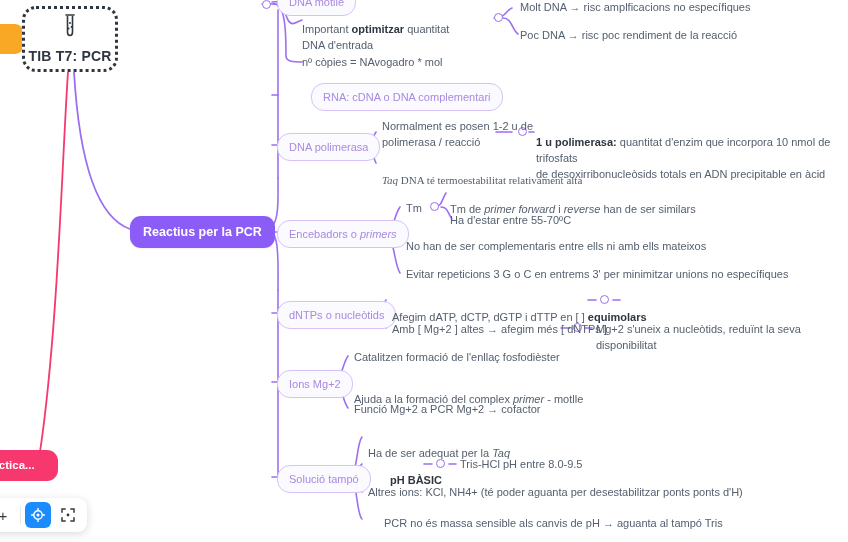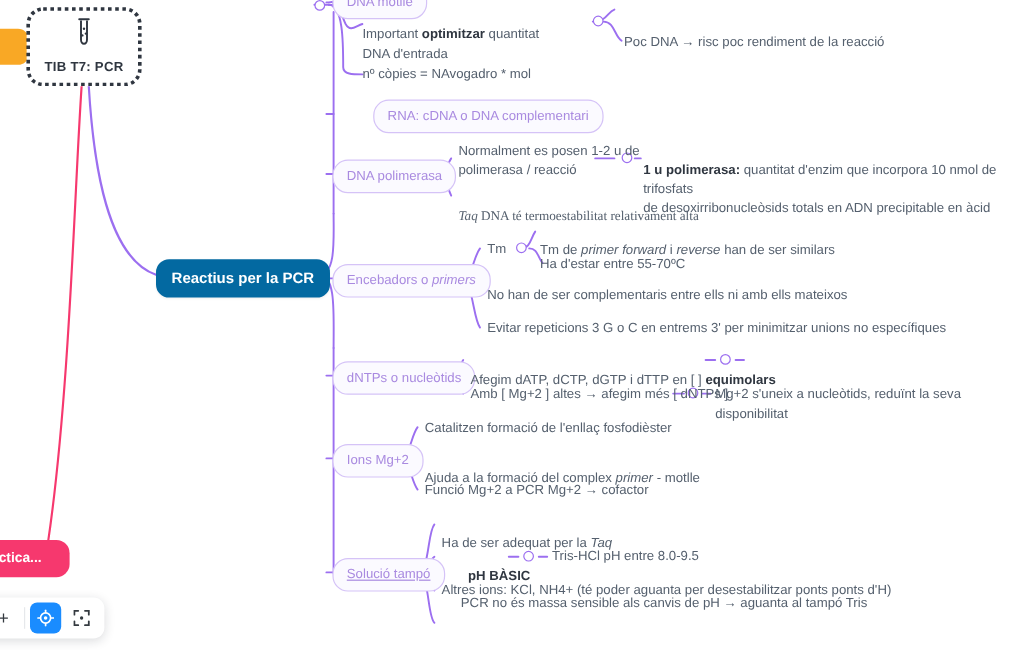--- a/index.html
+++ b/index.html
@@ -34,21 +34,21 @@
     border: 3px dotted #2f3640;
     border-radius: 14px;
     background: #ffffff;
     display: flex;
     flex-direction: column;
     align-items: center;
     justify-content: center;
     gap: 2px;
   }
   .root-label {
-    font-size: 11px;
+    font-size: 14px;
     font-weight: bold;
     color: #2f3640;
     letter-spacing: .2px;
   }
   .tube-icon { display:block; }
 
   
   .orange-node {
     background: #F9A825;
     color: #ffffff;
@@ -71,21 +71,21 @@
     font-weight: bold;
     padding: 8px 10px;
     height: 31px;
     display: flex;
     align-items: center;
     overflow: hidden;
   }
 
   
   .main-node {
-    background: #0369a1;
+    background: #8b5cf6;
     color: #ffffff;
     border-radius: 11px;
     font-size: 12.5px;
     font-weight: bold;
     padding: 8px 13px;
     display: flex;
     align-items: center;
     box-shadow: 0 1px 2px rgba(0,0,0,.06);
   }
 
@@ -274,28 +274,29 @@
   </div>
 
   <div class="node pill-node" style="left:277px; top:301px;">
     <span>dNTPs o nucleòtids</span>
   </div>
 
   <div class="node pill-node" style="left:277px; top:370px;">
     <span>Ions Mg+2</span>
   </div>
 
-  <div class="node pill-node" style="left:277px; top:465px;text-decoration:underline;">
+  <div class="node pill-node" style="left:277px; top:465px;">
     <span>Solució tampó</span>
   </div>
 
   <div class="node leaf" style="left:302px; top:6px;">
     Important <b>optimitzar</b> quantitat<br>DNA d'entrada
   </div>
 
+  <div class="node leaf" style="left:520px; top:0px;">Molt DNA → risc amplficacions no específiques</div>
 
   <div class="node leaf" style="left:520px; top:28px;">Poc DNA →  risc poc rendiment de la reacció</div>
 
   <div class="node leaf" style="left:302px; top:55px;">nº còpies = NAvogadro * mol</div>
 
 
   <div class="node leaf" style="left:382px; top:119px;">Normalment es posen 1-2 u de
 polimerasa / reacció</div>
 
   <div class="node leaf" style="left:536px; top:119px;">
@@ -340,21 +341,21 @@
   </div>
 
   <div class="node leaf" style="left:368px; top:457px;margin-left:22px;">
     <b>pH BÀSIC</b>
   </div>
 
   <div class="node leaf" style="left:460px; top:457px;">Tris-HCl pH entre 8.0-9.5</div>
 
   <div class="node leaf" style="left:368px; top:485px;">Altres ions: KCl, NH4+ (té poder aguanta per desestabilitzar ponts ponts d'H)</div>
 
-  <div class="node leaf" style="left:368px; top:496px;padding-left:16px;">PCR no és massa sensible als canvis de pH →  aguanta al tampó Tris</div>
+  <div class="node leaf" style="left:368px; top:516px;padding-left:16px;">PCR no és massa sensible als canvis de pH →  aguanta al tampó Tris</div>
 
   <div id="toolbar">
     <button class="tb-btn">
       <span>+</span>
     </button>
     <div class="tb-sep"></div>
     <button class="tb-btn active">
       <svg width="14" height="14" viewBox="0 0 14 14">
         <circle cx="7" cy="7" r="4.2" fill="none" stroke="#ffffff" stroke-width="1.4"></circle>
         <circle cx="7" cy="7" r="1.5" fill="#ffffff"></circle>

